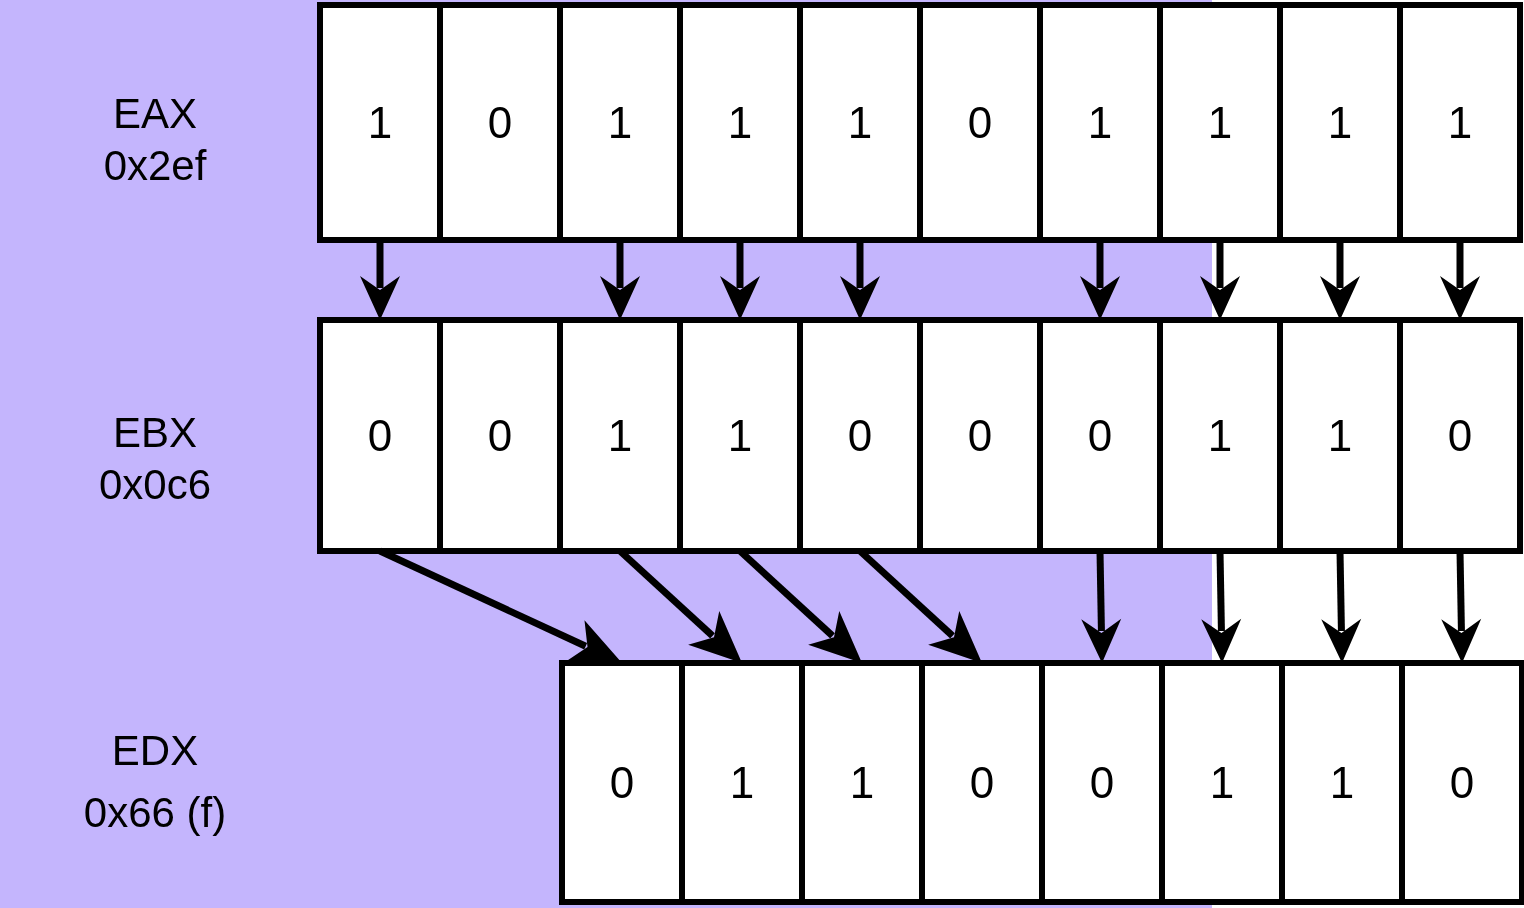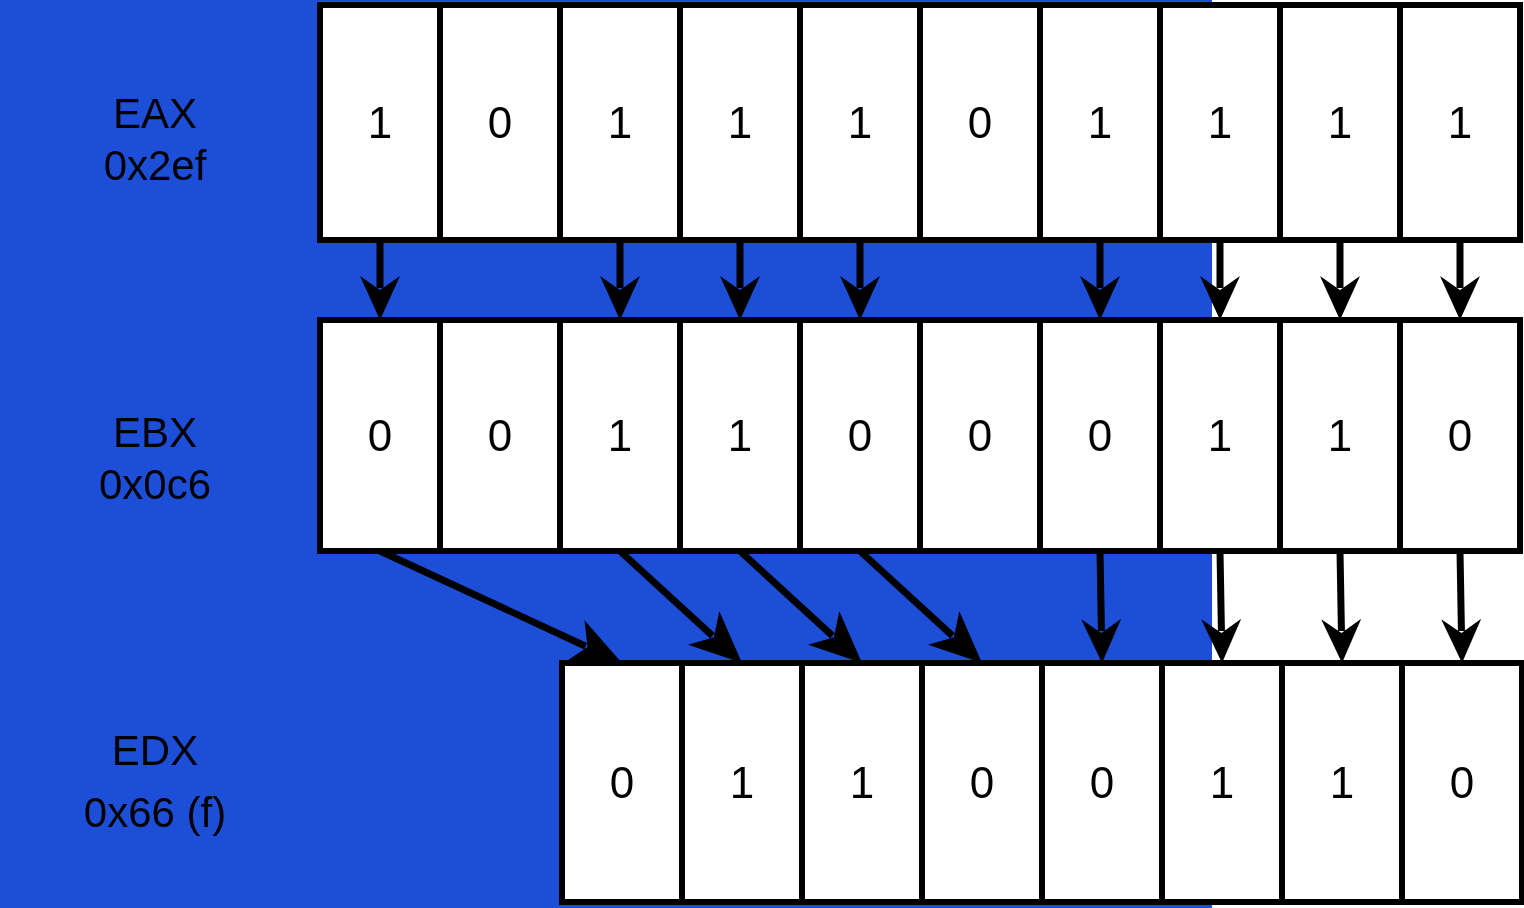--- a/index.html
+++ b/index.html
@@ -10,21 +10,21 @@
   body {
     width: 1524px;
     height: 908px;
     overflow: hidden;
     font-family: "Liberation Sans", sans-serif;
   }
   #diagram-root {
     position: relative;
     width: 1212px;
     height: 908px;
-    background: #1d4ed8;
+    background: #c4b5fd;
   }
   svg#bit-diagram {
     display: block;
     width: 1524px;
     height: 908px;
   }
   .cell-rect {
     fill: #ffffff;
     stroke: #000000;
     stroke-width: 6;

